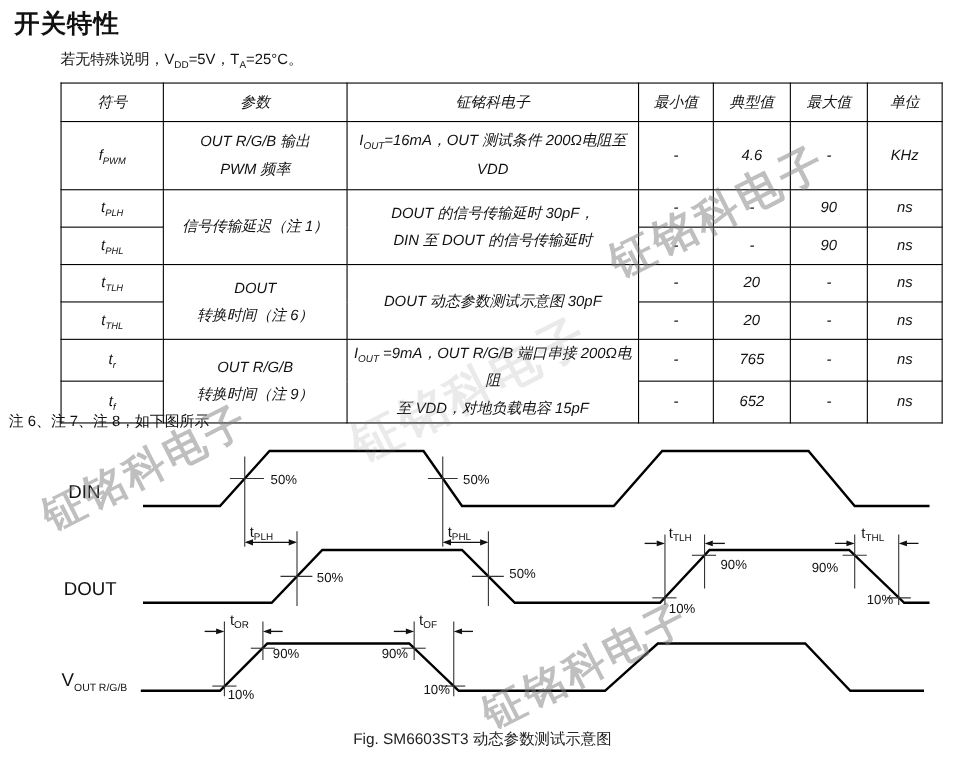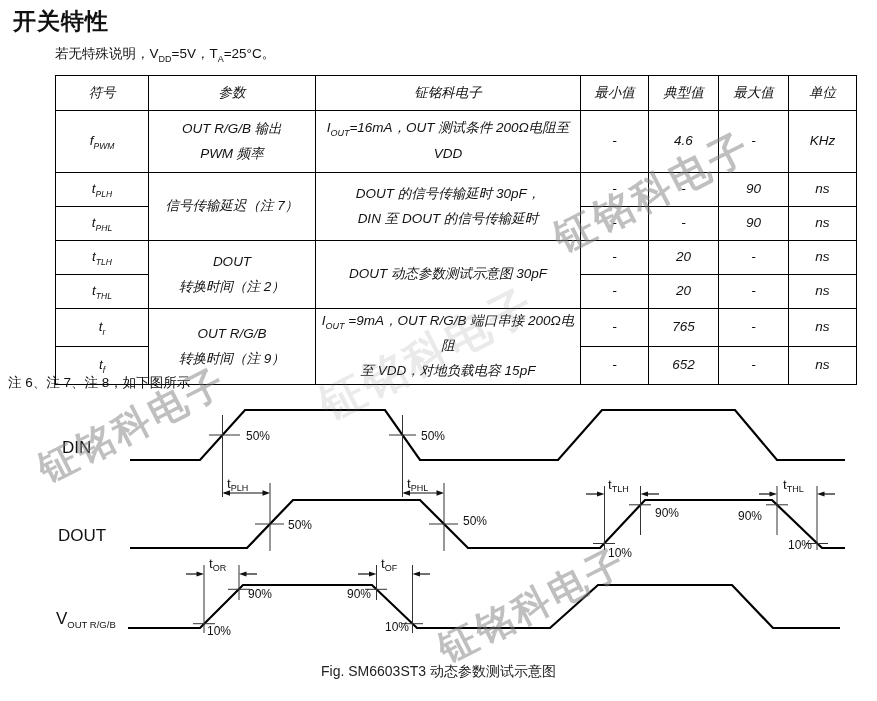--- a/index.html
+++ b/index.html
@@ -79,21 +79,21 @@
         <div>VDD</div>
       </td>
       <td>-</td>
       <td>4.6</td>
       <td>-</td>
       <td>KHz</td>
     </tr>
 
     <tr class="r-std">
       <td class="sym"><span>t</span><sub>PLH</sub></td>
-      <td rowspan="2">信号传输延迟（注 7）</td>
+      <td rowspan="2">信号传输延迟（注 1）</td>
       <td rowspan="2">
         <div>DOUT 的信号传输延时 30pF，</div>
         <div>DIN 至 DOUT 的信号传输延时</div>
       </td>
       <td>-</td>
       <td>-</td>
       <td>90</td>
       <td>ns</td>
     </tr>
     <tr class="r-std">
@@ -101,21 +101,21 @@
       <td>-</td>
       <td>-</td>
       <td>90</td>
       <td>ns</td>
     </tr>
 
     <tr class="r-std">
       <td class="sym"><span>t</span><sub>TLH</sub></td>
       <td rowspan="2">
         <div>DOUT</div>
-        <div>转换时间（注 2）</div>
+        <div>转换时间（注 6）</div>
       </td>
       <td rowspan="2">DOUT 动态参数测试示意图 30pF</td>
       <td>-</td>
       <td>20</td>
       <td>-</td>
       <td>ns</td>
     </tr>
     <tr class="r-std">
       <td class="sym"><span>t</span><sub>THL</sub></td>
       <td>-</td>

